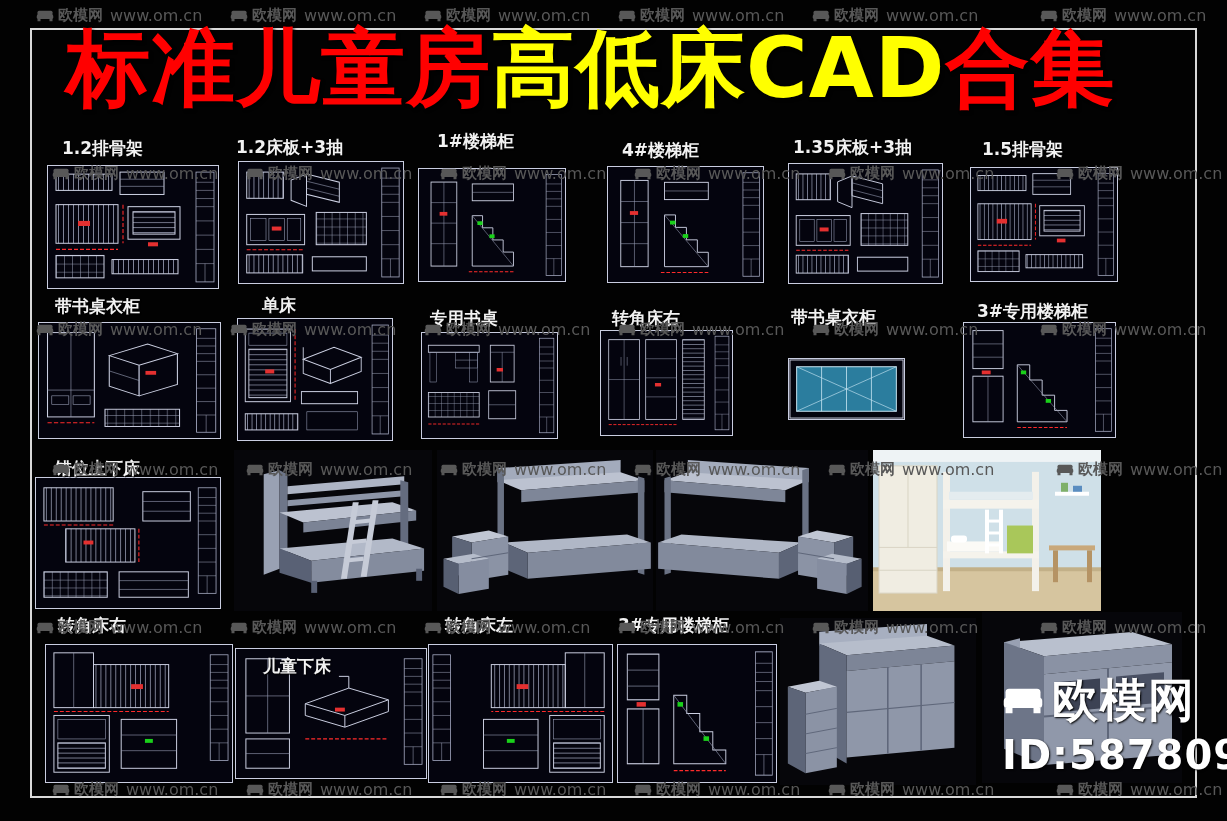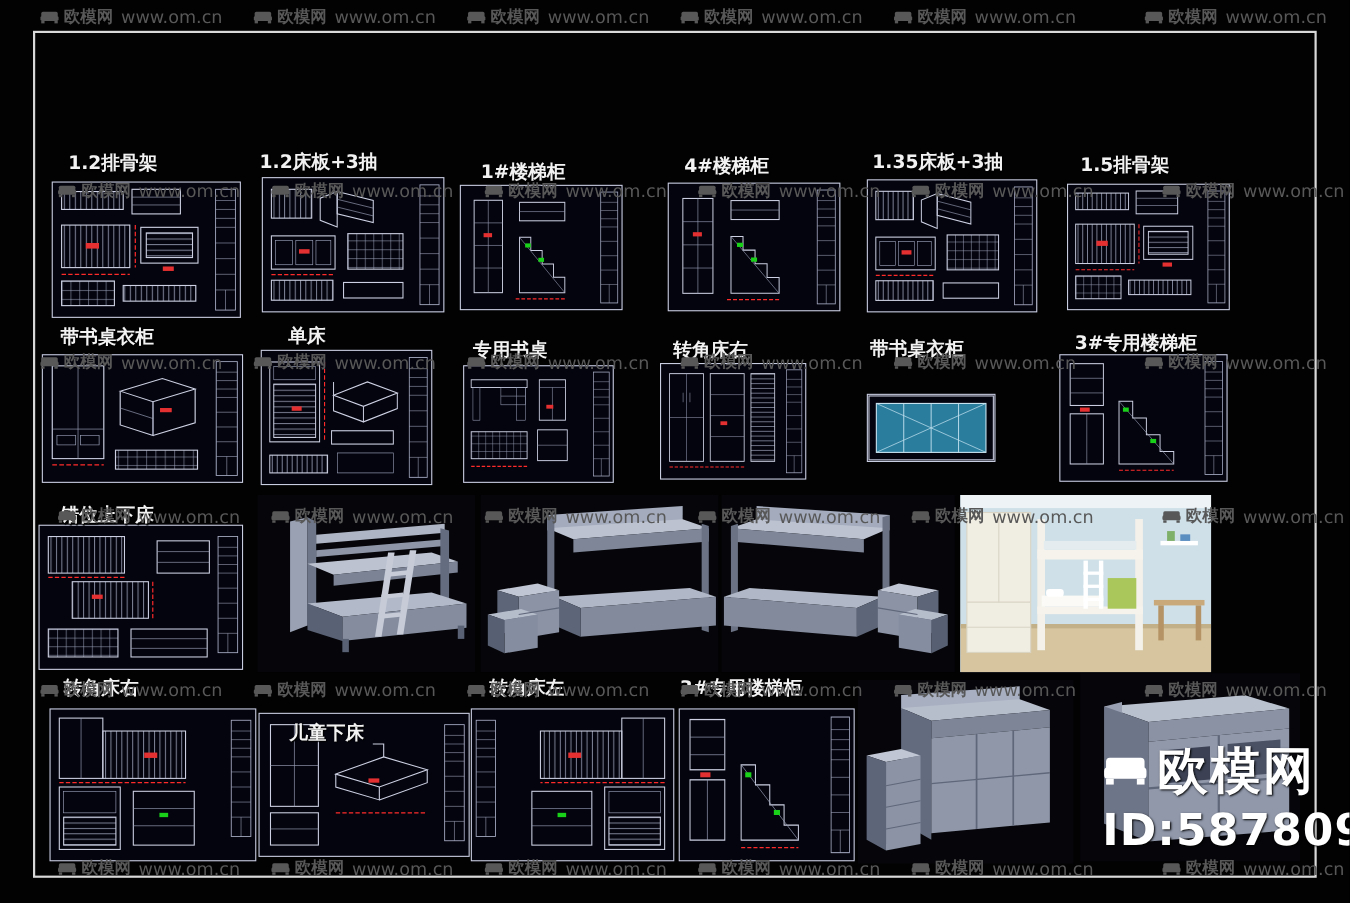--- a/index.html
+++ b/index.html
@@ -365,36 +365,37 @@
         <rect x="214" y="101" width="5" height="32" fill="#b59364"></rect>
         <rect x="182" y="42" width="34" height="4" fill="#ffffff"></rect>
         <rect x="188" y="33" width="7" height="9" fill="#7fb069"></rect>
         <rect x="200" y="36" width="9" height="6" fill="#5a8dc0"></rect>
       </symbol>
     </defs>
   </svg>
 
   <div class="frame"></div>
 
+  <div class="title"><span class="red">标准儿童房</span><span class="yel">高低床CAD</span><span class="red">合集</span></div>
 
   <div class="plabel" style="left:62px;top:137px">1.2排骨架</div>
   <div class="panel" style="left:47px;top:165px;width:172px;height:124px">
       <svg>
         <use href="#v1"></use>
       </svg>
     </div>
 
   <div class="plabel" style="left:236px;top:136px">1.2床板+3抽</div>
   <div class="panel" style="left:238px;top:161px;width:166px;height:123px">
       <svg>
         <use href="#v2"></use>
       </svg>
     </div>
 
-  <div class="plabel" style="left:437px;top:145px">1#楼梯柜</div>
+  <div class="plabel" style="left:437px;top:130px">1#楼梯柜</div>
   <div class="panel" style="left:418px;top:168px;width:148px;height:114px">
       <svg>
         <use href="#v3"></use>
       </svg>
     </div>
 
   <div class="plabel" style="left:622px;top:139px">4#楼梯柜</div>
   <div class="panel" style="left:607px;top:166px;width:157px;height:117px">
       <svg>
         <use href="#v3"></use>

